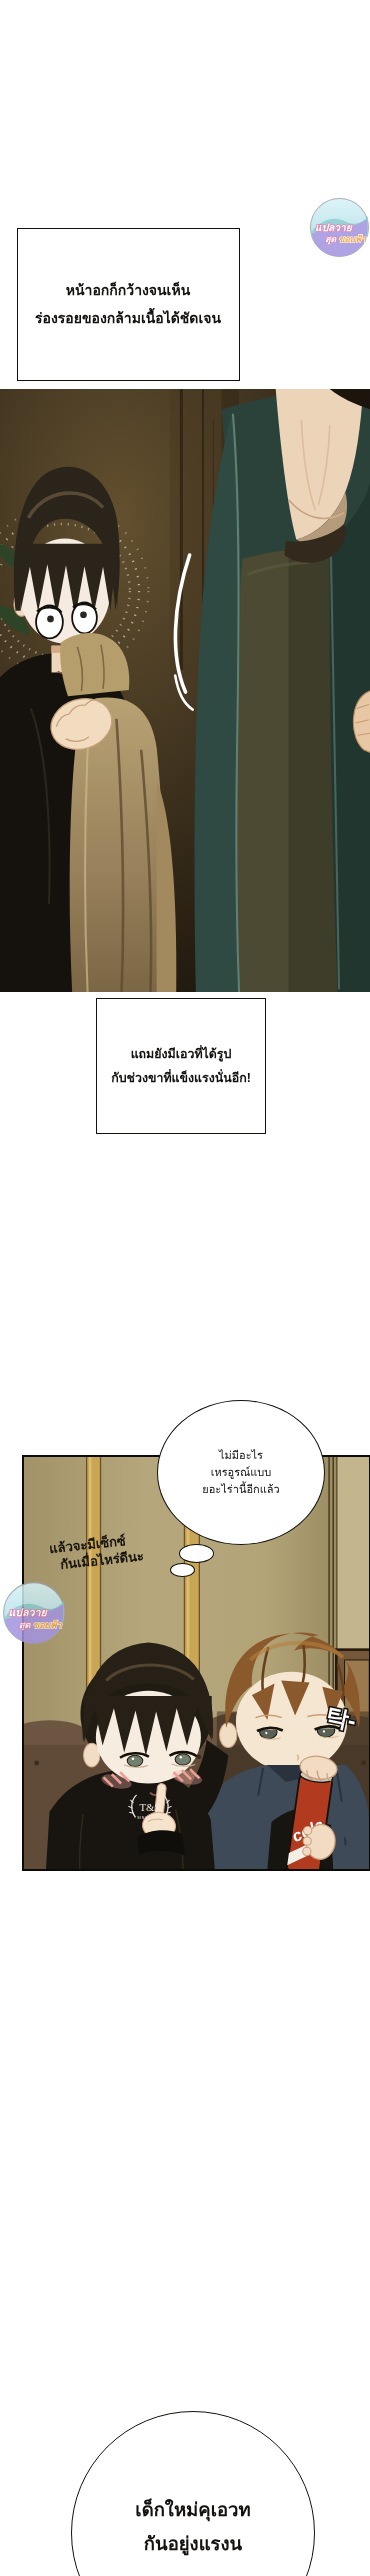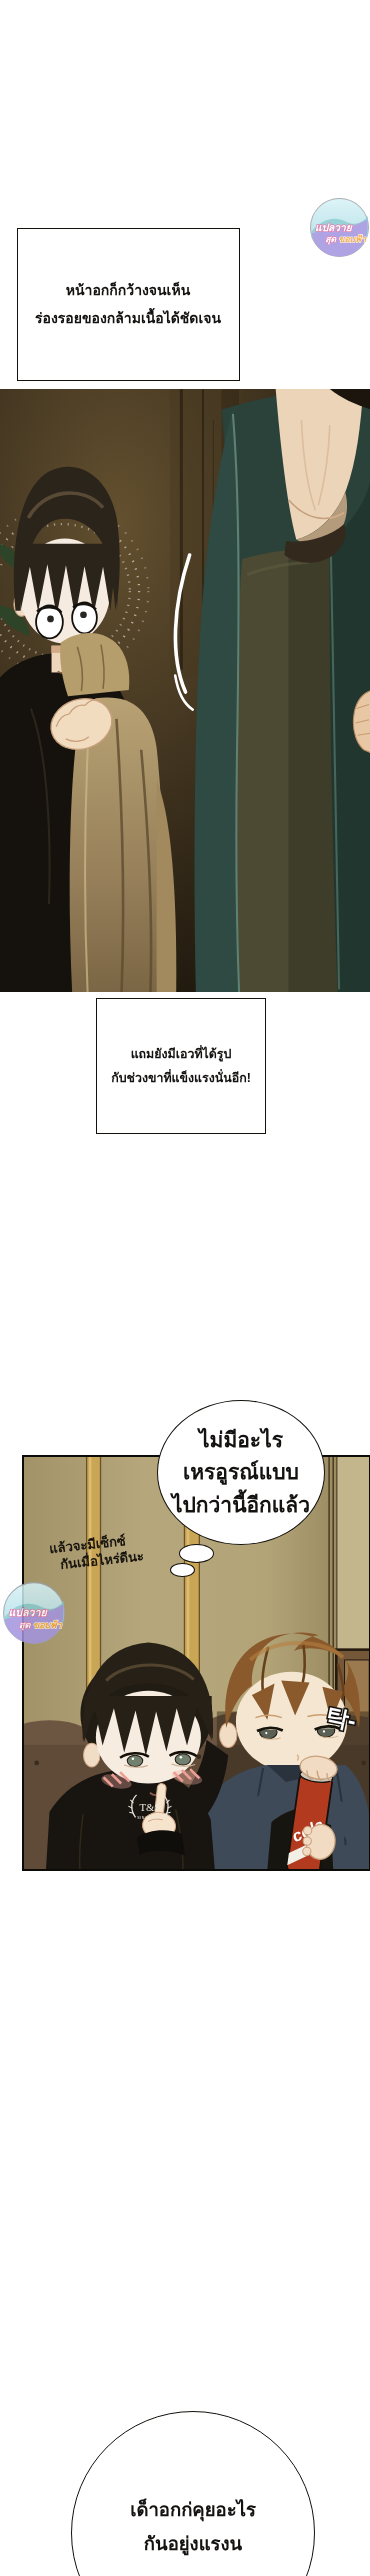--- a/index.html
+++ b/index.html
@@ -20,21 +20,21 @@
   
   .panel{position:absolute;overflow:hidden;background:#2a2115;}
   #panel1{left:0;top:389px;width:371px;height:603px;}
   #panel2{left:22px;top:1455px;width:349px;height:416px;border:2.6px solid #0d0b08;box-sizing:border-box;background:#b3a478;}
   #panel2 svg{position:absolute;left:-2.6px;top:-2.6px;}
   
   #thought-bubble{
     left:157px;top:1400px;width:166px;height:143px;border-radius:50%;
     background:#ffffff;border:1.5px solid #14110d;
     display:flex;flex-direction:column;justify-content:center;align-items:center;
-    text-align:center;font-size:21px;font-weight:700;line-height:1.55;
+    text-align:center;font-size:11px;font-weight:400;line-height:1.55;
   }
   .thought-dot{border-radius:50%;background:#ffffff;border:1.5px solid #14110d;}
   #dot1{left:179px;top:1544px;width:33px;height:17px;}
   #dot2{left:170px;top:1563px;width:23px;height:12.4px;}
   
   #note{
     left:50px;top:1536px;width:98px;transform:rotate(-6deg);
     font-size:13px;font-weight:700;line-height:1.3;color:#17130d;
   }
   #note .l2{display:block;margin-left:9.3px;}
@@ -305,27 +305,27 @@
   </div>
 
   <div id="note" class="abs">
     <span class="l1">แล้วจะมีเซ็กซ์</span>
     <span class="l2">กันเมื่อไหร่ดีนะ</span>
   </div>
 
   <div id="thought-bubble" class="abs">
     <span>ไม่มีอะไร</span>
     <span>เหรอูรณ์แบบ</span>
-    <span>ไปกว่านี้อีกแล้ว</span>
+    <span>ยอะไร่านี้อีกแล้ว</span>
   </div>
   <div id="dot1" class="abs thought-dot"></div>
   <div id="dot2" class="abs thought-dot"></div>
 
   <div id="bottom-bubble" class="abs">
-    <div>เด็าอกก่คุยอะไร</div>
+    <div>เด็กใหม่คุเอวท</div>
     <div>กันอยู่งแรงน</div>
   </div>
 
   <div id="badge1" class="abs badge">
     <svg width="61" height="61" viewBox="0 0 120 120">
       <defs>
         <linearGradient id="wmSky" x1="0" y1="0" x2="0" y2="1">
           <stop offset="0%" stop-color="#d7f2f7"></stop>
             <stop offset="100%" stop-color="#9fd6de"></stop>
         </linearGradient>

